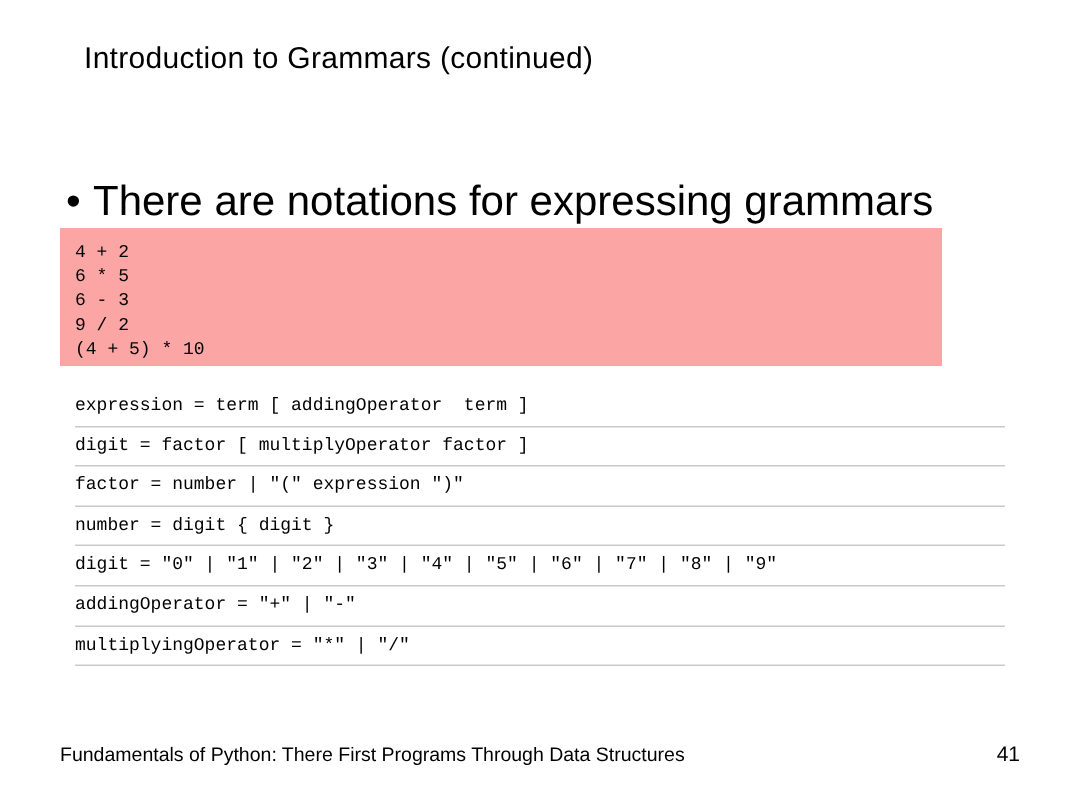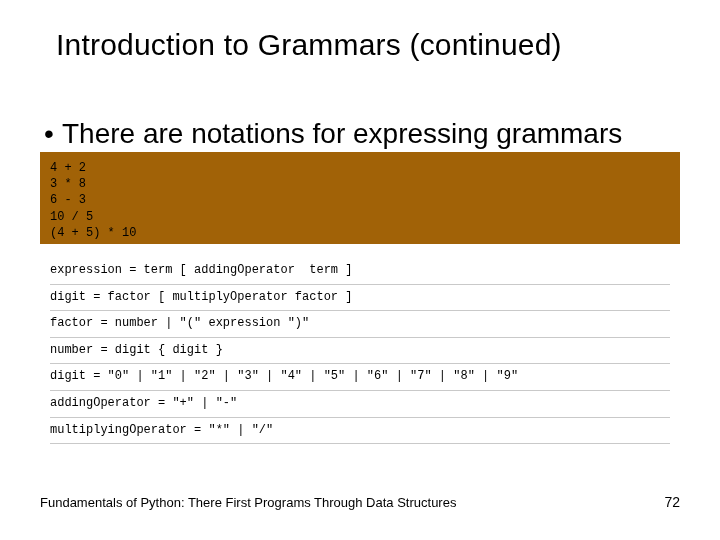--- a/index.html
+++ b/index.html
@@ -16,42 +16,42 @@
     position: relative;
     width: 720px;
     height: 540px;
     box-sizing: border-box;
   }
   .title {
     position: absolute;
     top: 28px;
     left: 56px;
     right: 40px;
-    font-size: 30px;
+    font-size: 20px;
     font-weight: 400;
     letter-spacing: 0.2px;
   }
   .bullet {
     position: absolute;
     top: 118px;
     left: 44px;
     right: 40px;
     font-size: 28px;
   }
   .bullet .dot {
     display: inline-block;
     width: 18px;
   }
   .examples-box {
     position: absolute;
     top: 152px;
     left: 40px;
-    width: 640px;
+    width: 588px;
     height: 92px;
-    background: #a16207;
+    background: #fca5a5;
     box-sizing: border-box;
     padding: 8px 10px 8px 10px;
   }
   .mono {
     font-family: "Courier New", Courier, monospace;
     font-size: 12px;
     line-height: 1.35;
     white-space: pre;
   }
   .grammar-box {
@@ -89,32 +89,32 @@
 <div class="slide">
 
   <div class="title">Introduction to Grammars (continued)</div>
 
   <div class="bullet">
     <span class="dot">•</span><span>There are notations for expressing grammars</span>
   </div>
 
   <div class="examples-box">
     <div class="mono">4 + 2</div>
-    <div class="mono">3 * 8</div>
+    <div class="mono">6 * 5</div>
     <div class="mono">6 - 3</div>
-    <div class="mono">10 / 5</div>
+    <div class="mono">9 / 2</div>
     <div class="mono">(4 + 5) * 10</div>
   </div>
 
   <div class="grammar-box">
     <div class="grammar-line">expression = term [ addingOperator  term ]</div>
     <div class="grammar-line">digit = factor [ multiplyOperator factor ]</div>
     <div class="grammar-line">factor = number | "(" expression ")"</div>
     <div class="grammar-line">number = digit { digit }</div>
     <div class="grammar-line">digit = "0" | "1" | "2" | "3" | "4" | "5" | "6" | "7" | "8" | "9"</div>
     <div class="grammar-line">addingOperator = "+" | "-"</div>
     <div class="grammar-line">multiplyingOperator = "*" | "/"</div>
   </div>
 
   <div class="footer-left">Fundamentals of Python: There First Programs Through Data Structures</div>
-  <div class="footer-right">72</div>
+  <div class="footer-right">41</div>
 
 </div>
 
 </body></html>

